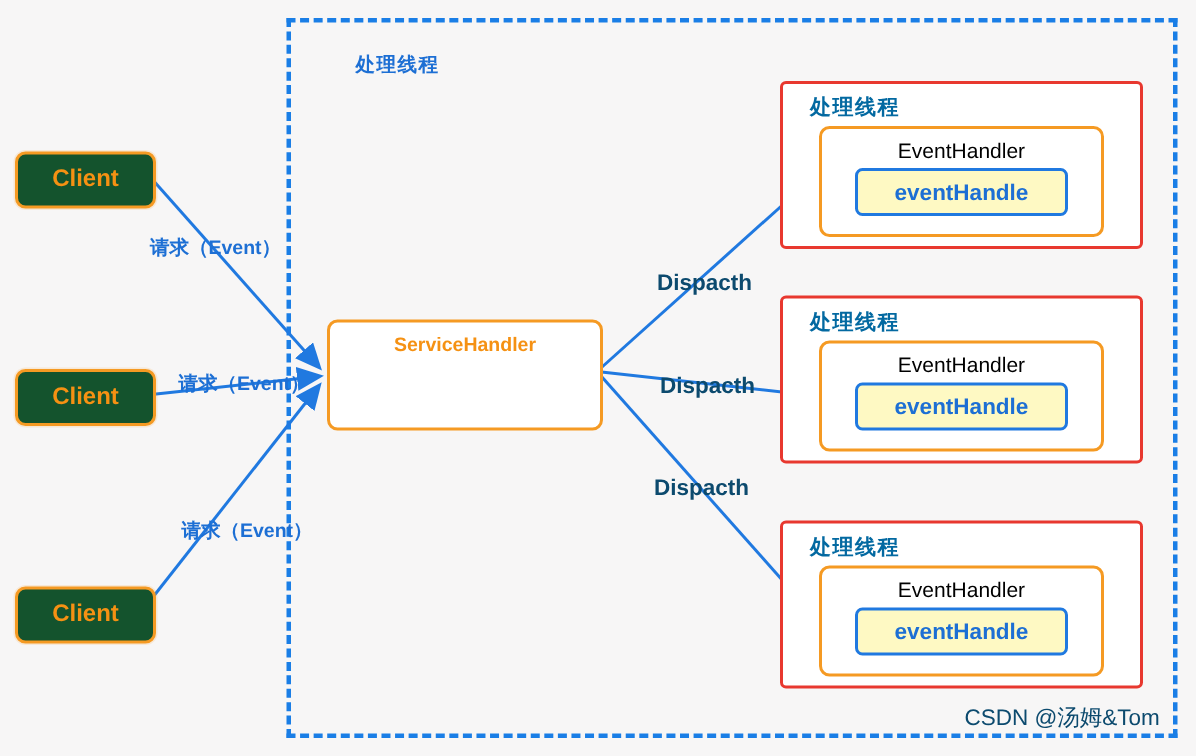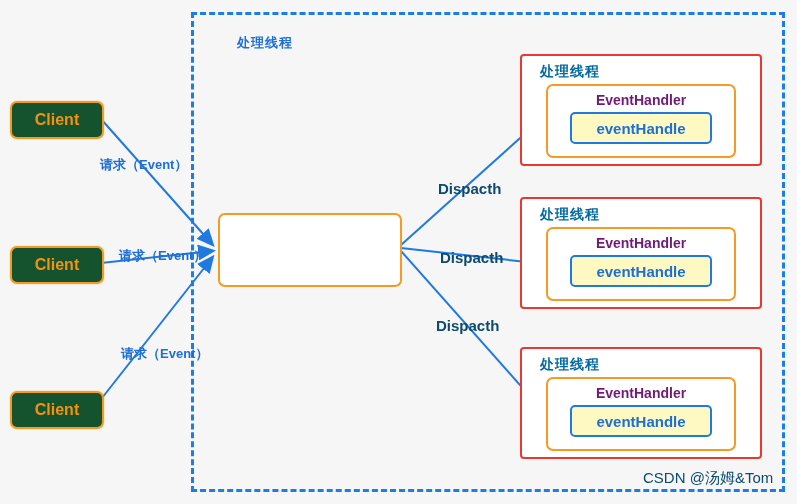--- a/index.html
+++ b/index.html
@@ -56,21 +56,21 @@
   .thread-label{
     position:absolute;left:18px;top:7px;
     color:#0369a1;font-size:14px;font-weight:bold;letter-spacing:1px;
   }
   .handler{
     position:absolute;left:24px;top:28px;width:186px;height:70px;
     border:2px solid #f59a23;border-radius:7px;background:#fff;
   }
   .handler-title{
     margin-top:6px;text-align:center;
-    color:#701a75;font-size:14px;font-weight:bold;
+    color:#000000;font-size:14px;font-weight:normal;
   }
   .handler-method{
     margin:4px auto 0;width:138px;height:28px;
     border:2px solid #2079e0;border-radius:5px;background:#fef9c3;
     display:flex;align-items:center;justify-content:center;
     color:#1d6fd4;font-size:15px;font-weight:bold;
   }
   
   .flow-label{
     color:#1d6fd4;font-weight:bold;font-size:13px;white-space:nowrap;
@@ -117,20 +117,21 @@
 </div>
 <div class="abs client client3">
   <span>Client</span>
 </div>
 
 <div class="abs flow-label req1">请求（Event）</div>
 <div class="abs flow-label req2">请求（Event）</div>
 <div class="abs flow-label req3">请求（Event）</div>
 
 <div class="abs service">
+  <div class="service-title">ServiceHandler</div>
 </div>
 
 <div class="abs dispatch-label disp1">Dispacth</div>
 <div class="abs dispatch-label disp2">Dispacth</div>
 <div class="abs dispatch-label disp3">Dispacth</div>
 
 <div class="abs thread thread1">
   <div class="thread-label">处理线程</div>
   <div class="handler">
     <div class="handler-title">EventHandler</div>

